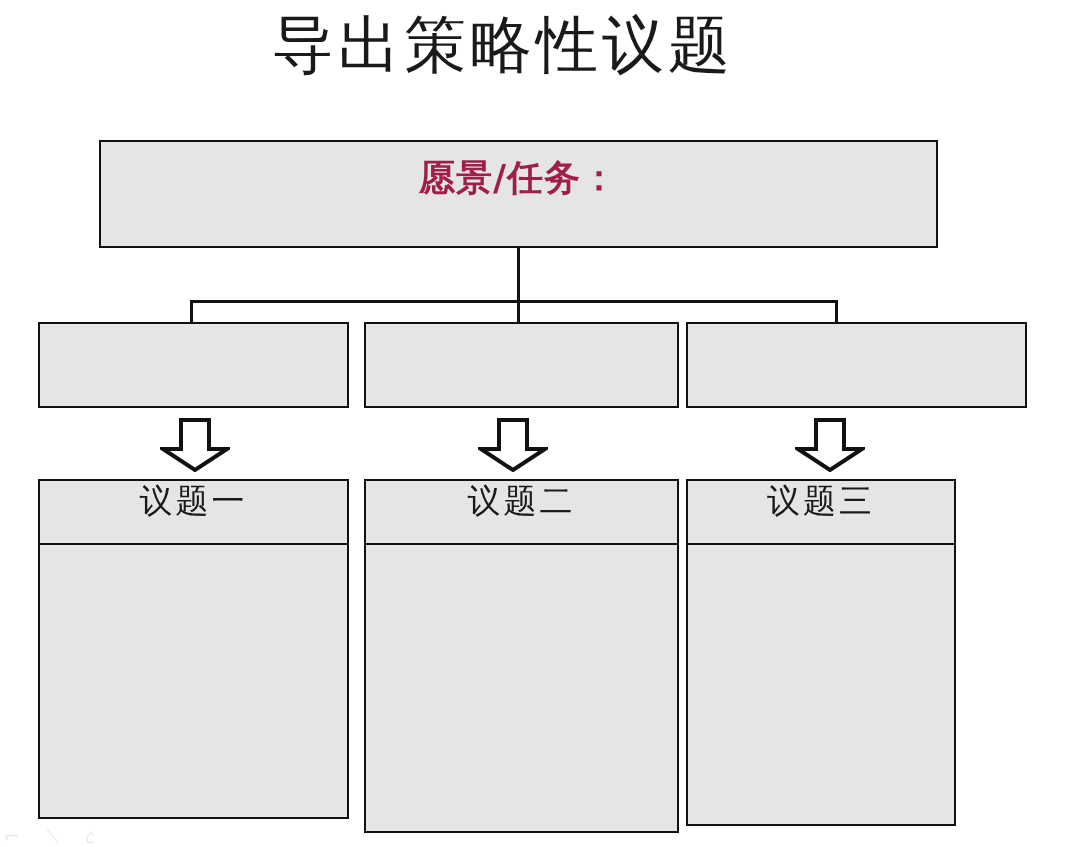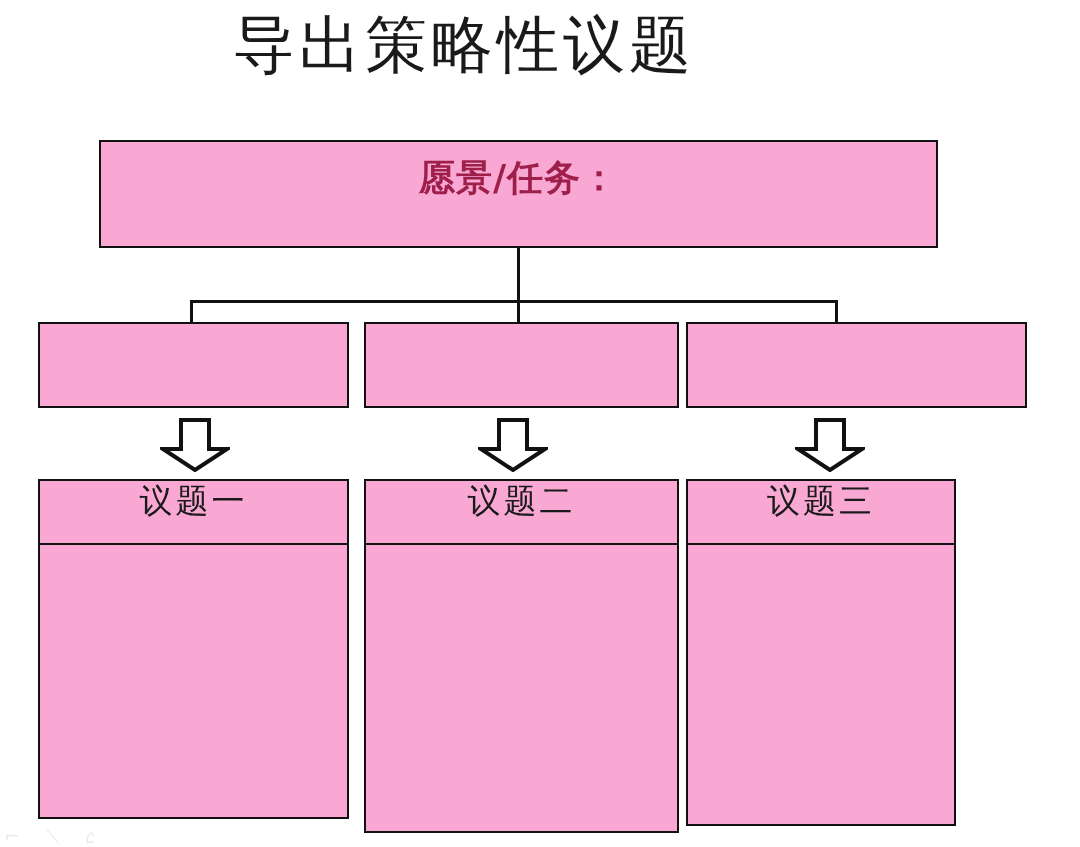--- a/index.html
+++ b/index.html
@@ -26,27 +26,28 @@
     left: 0;
     top: 2px;
     width: 928px;
     text-align: center;
     font-size: 62px;
     line-height: 86px;
     letter-spacing: 4px;
     font-weight: 400;
     color: #1a1a1a;
     white-space: nowrap;
+    padding-left: 39px;
   }
 
   
   .box {
     position: absolute;
     box-sizing: border-box;
-    background: #f9a8d4;
+    background: #e5e5e5;
     border: 2.5px solid #111111;
   }
 
   
   .vision-box {
     left: 99px;
     top: 140px;
     width: 839px;
     height: 108px;
   }

